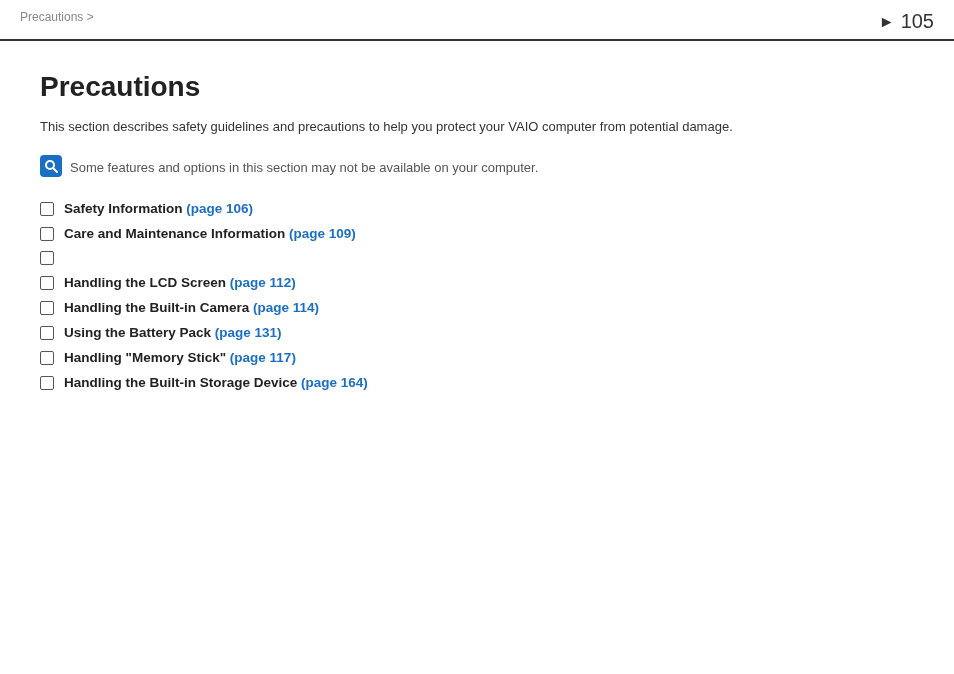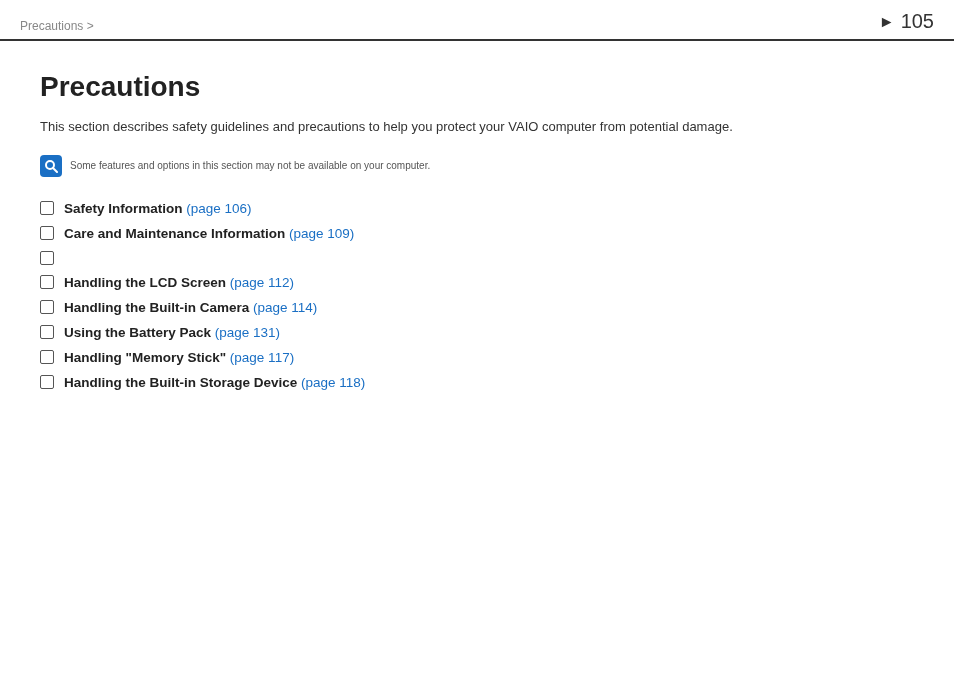--- a/index.html
+++ b/index.html
@@ -15,21 +15,21 @@
       font-family: Arial, sans-serif;
       font-size: 14px;
       color: #333333;
       overflow: hidden;
     }
 
     
     .breadcrumb-bar {
       display: flex;
       justify-content: space-between;
-      align-items: flex-end;
+      align-items: flex-start;
       padding: 10px 20px 6px 20px;
       border-bottom: 2px solid #333333;
     }
 
     .breadcrumb-text {
       font-size: 12px;
       color: #888888;
     }
 
     .page-number-container {
@@ -89,21 +89,21 @@
       margin-top: 0px;
     }
 
     .note-icon svg {
       width: 14px;
       height: 14px;
       fill: white;
     }
 
     .note-text {
-      font-size: 10px;
+      font-size: 13px;
       color: #555555;
       line-height: 1.5;
       padding-top: 3px;
     }
 
     
     .toc-list {
       list-style: none;
       padding: 0;
       margin: 0;
@@ -126,21 +126,21 @@
       background: white;
     }
 
     .toc-label {
       font-weight: bold;
       color: #222222;
     }
 
     .toc-link {
       color: #1a6fc4;
-      font-weight: normal;
+      font-weight: bold;
       cursor: pointer;
     }
   </style>
 </head>
 <body>
 
 <div class="breadcrumb-bar">
   <span class="breadcrumb-text">Precautions &gt;</span>
   <div class="page-number-container">
     <span class="arrow-right">►</span>
@@ -185,16 +185,16 @@
       <li>
         <div class="checkbox-icon"></div>
         <span class="toc-label">Using the Battery Pack <span class="toc-link">(page 131)</span></span>
       </li>
       <li>
         <div class="checkbox-icon"></div>
         <span class="toc-label">Handling "Memory Stick" <span class="toc-link">(page 117)</span></span>
       </li>
       <li>
         <div class="checkbox-icon"></div>
-        <span class="toc-label">Handling the Built-in Storage Device <span class="toc-link">(page 118)</span></span>
+        <span class="toc-label">Handling the Built-in Storage Device <span class="toc-link">(page 164)</span></span>
       </li>
     </ul>
 </div>
 
 </body></html>

